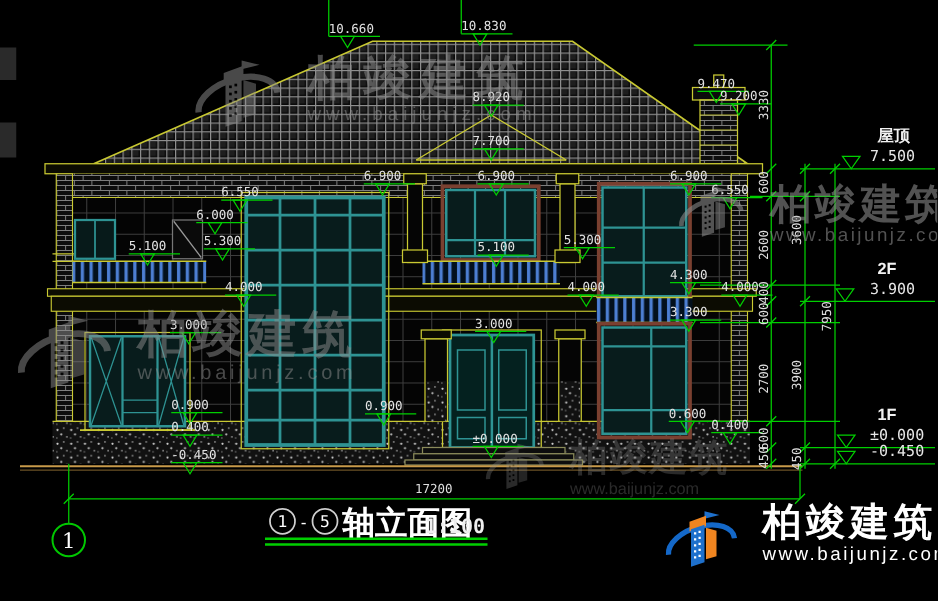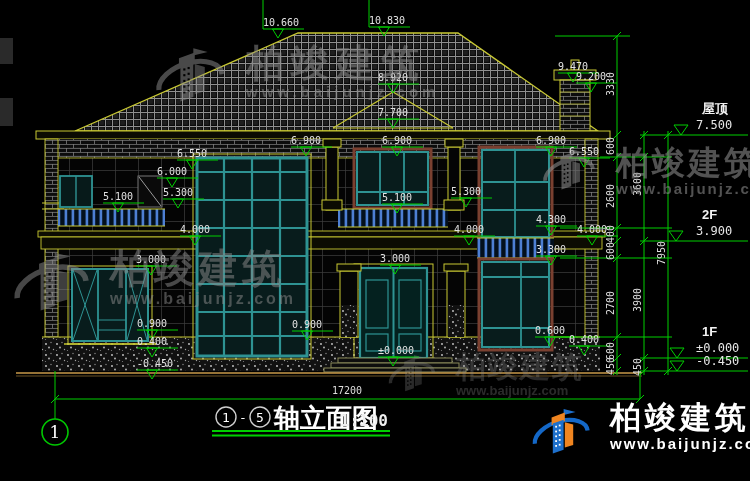--- a/index.html
+++ b/index.html
@@ -12,21 +12,21 @@
   .lvlname{fill:#f2f2f2;font:bold 13px "Liberation Sans",sans-serif;}
   .lvlval{fill:#e6e6e6;font:12px "DejaVu Sans Mono",monospace;}
   .ttl{fill:#fff;font:bold 26px "Liberation Sans",sans-serif;}
   .scale{fill:#efefef;font:bold 16px "DejaVu Sans Mono",monospace;}
   .bubble{fill:#fff;font:13px "DejaVu Sans Mono",monospace;text-anchor:middle;}
   .bubbleBig{fill:#fff;font:17px "DejaVu Serif",serif;text-anchor:middle;}
   
   .wm{position:absolute;display:flex;align-items:flex-start;gap:20px;pointer-events:none;color:#8d8d8d;}
   .wm .txt{display:flex;flex-direction:column;line-height:1;}
   .wm .n{font-weight:bold;white-space:nowrap;}
-  .wm .u{font-weight:bold;white-space:nowrap;}
+  .wm .u{font-weight:normal;white-space:nowrap;}
   #wm-top{left:152px;top:44px;opacity:.52;z-index:3;}
   #wm-top .n{font-size:38px;letter-spacing:7px;}
   #wm-top .u{font-size:15px;letter-spacing:4px;margin-top:2px;}
   #wm-right{left:540px;top:146px;opacity:.58;z-index:3;}
   #wm-right .n{font-size:33px;letter-spacing:3px;}
   #wm-right .u{font-size:15px;letter-spacing:2px;margin-top:2px;}
   #wm-left{left:10px;top:248px;opacity:.5;z-index:3;}
   #wm-left .n{font-size:40px;letter-spacing:4px;}
   #wm-left .u{font-size:16px;letter-spacing:3px;margin-top:3px;}
   #wm-mid{left:386px;top:352px;opacity:.3;z-index:3;}

